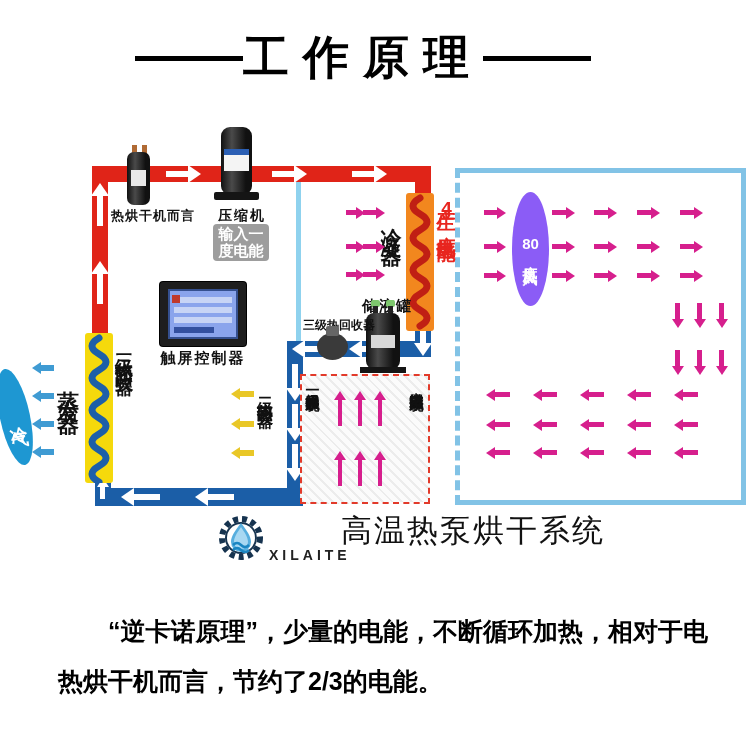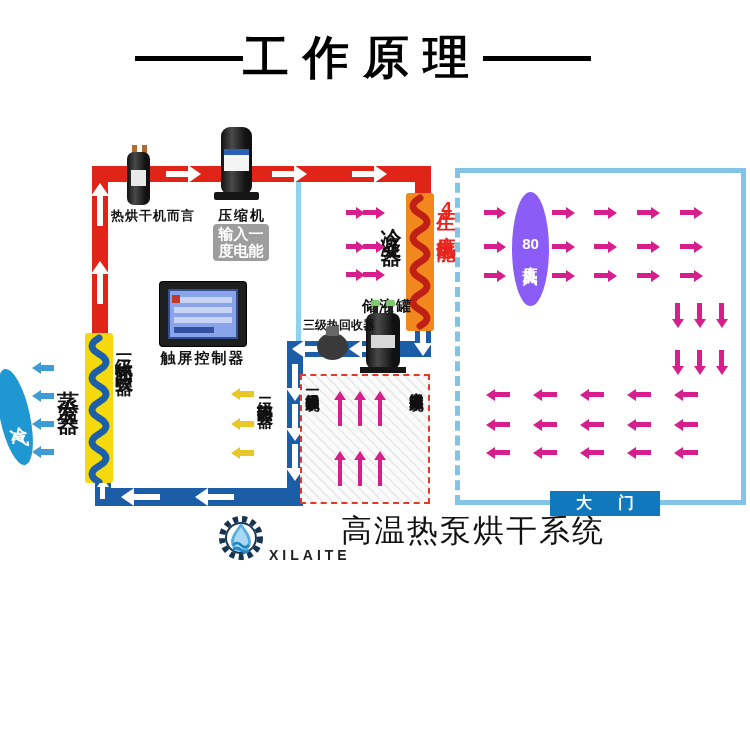--- a/index.html
+++ b/index.html
@@ -114,21 +114,20 @@
     <div class="ar l magenta" style="left:82px;top:249px;width:15px;height:5px;"></div>
     <div class="ar l magenta" style="left:129px;top:249px;width:15px;height:5px;"></div>
     <div class="ar l magenta" style="left:176px;top:249px;width:15px;height:5px;"></div>
     <div class="ar l magenta" style="left:223px;top:249px;width:15px;height:5px;"></div>
     <div class="ar l magenta" style="left:35px;top:277px;width:15px;height:5px;"></div>
     <div class="ar l magenta" style="left:82px;top:277px;width:15px;height:5px;"></div>
     <div class="ar l magenta" style="left:129px;top:277px;width:15px;height:5px;"></div>
     <div class="ar l magenta" style="left:176px;top:277px;width:15px;height:5px;"></div>
     <div class="ar l magenta" style="left:223px;top:277px;width:15px;height:5px;"></div>
   </div>
-  <div class="door">大门</div>
 
   <div class="abs hotpipe" style="left:92px;top:166px;width:339px;height:16px;"></div>
   <div class="abs hotpipe" style="left:92px;top:166px;width:16px;height:167px;"></div>
   <div class="abs hotpipe" style="left:415px;top:180px;width:16px;height:18px;"></div>
   <div class="ar r white big" style="left:166px;top:171px;width:22px;height:6px;"></div>
   <div class="ar r white big" style="left:272px;top:171px;width:22px;height:6px;"></div>
   <div class="ar r white big" style="left:352px;top:171px;width:22px;height:6px;"></div>
   <div class="ar u white big" style="left:97px;top:196px;width:6px;height:30px;"></div>
   <div class="ar u white big" style="left:97px;top:274px;width:6px;height:30px;"></div>
 
@@ -248,14 +247,18 @@
       <circle cx="22" cy="27" r="14" fill="#fff"></circle>
       <path d="M22,12 C16,20 12,25 12,31 a10,10 0 0 0 20,0 C32,25 28,20 22,12 Z" fill="#57aede"></path>
       <path d="M22,16 C18,22 15,26 15,31 a7,7 0 0 0 14,0 C29,26 26,22 22,16 Z" fill="#a8d8f2"></path>
       <path d="M14,34 q4,-4 8,0 q4,4 8,0" fill="none" stroke="#1b86c2" stroke-width="2.5"></path>
       <path d="M14,39 q4,-4 8,0 q4,4 8,0" fill="none" stroke="#1b86c2" stroke-width="2.5"></path>
     </svg>
   </div>
   <div class="branden">XILAITE</div>
   <div class="sysname">高温热泵烘干系统</div>
 
+  <div class="desc">
+    <div class="ind">“逆卡诺原理”，少量的电能，不断循环加热，相对于电</div>
+    <div>热烘干机而言，节约了2/3的电能。</div>
+  </div>
 
 </div>
 
 </body></html>

